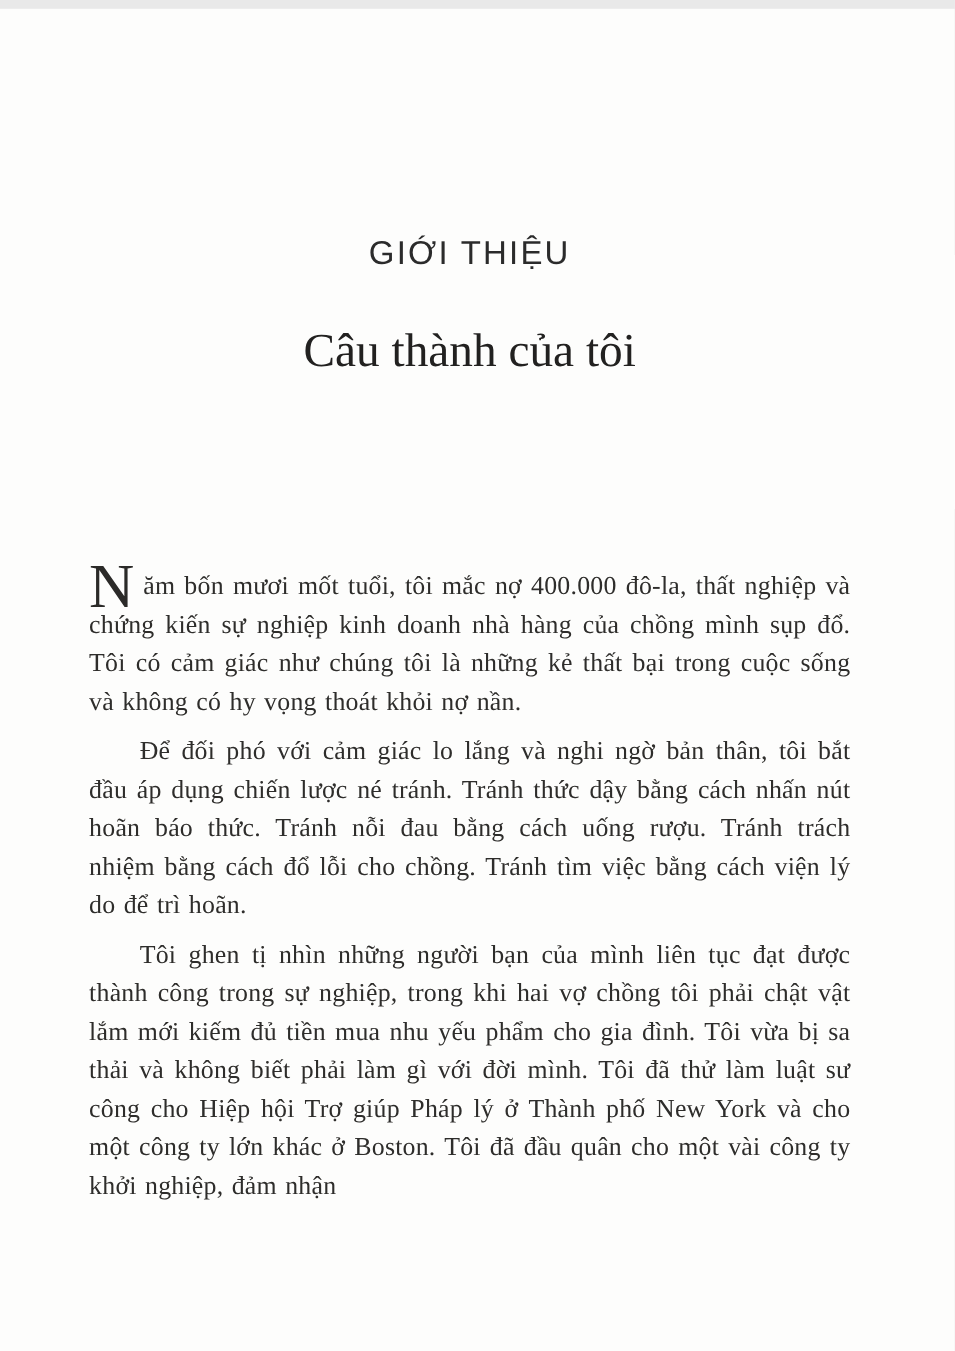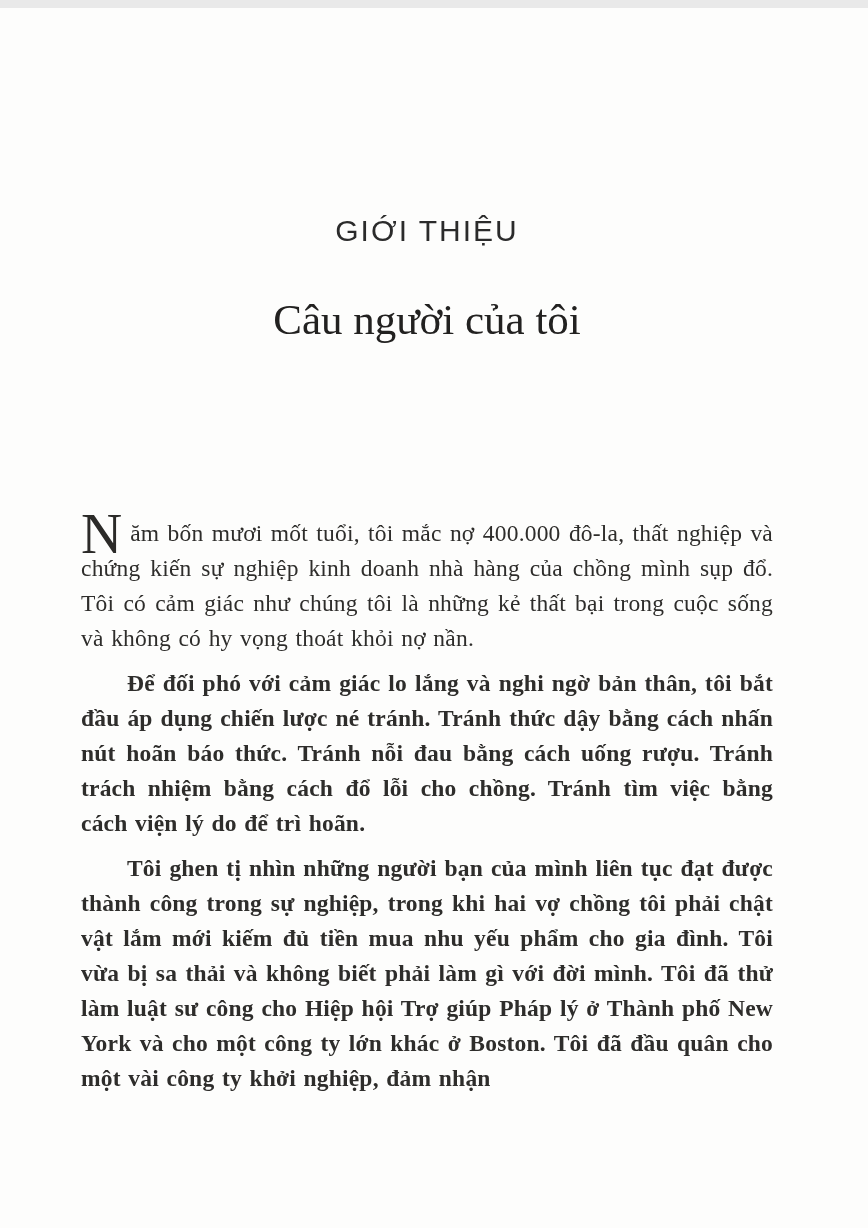--- a/index.html
+++ b/index.html
@@ -43,40 +43,39 @@
     text-align: justify;
     letter-spacing: 0.2px;
     word-spacing: 1.5px;
   }
   .body-text p {
     margin: 0;
   }
   .body-text p.indented {
     text-indent: 46px;
     margin-top: 10px;
-    font-weight: bold;
   }
   .drop-cap {
     float: left;
     font-size: 57px;
     line-height: 35px;
     height: 35px;
     margin-right: 8px;
     letter-spacing: 0;
     color: #2b2a28;
   }
 </style>
 </head>
 <body>
 
 <div class="page">
 
   <div class="section-label">GIỚI THIỆU</div>
 
-  <h1 class="chapter-title">Câu người của tôi</h1>
+  <h1 class="chapter-title">Câu thành của tôi</h1>
 
   <div class="body-text">
 
     <p>
       <span class="drop-cap">N</span><span>ăm bốn mươi mốt tuổi, tôi mắc nợ 400.000 đô-la, thất nghiệp và chứng kiến sự nghiệp kinh doanh nhà hàng của chồng mình sụp đổ. Tôi có cảm giác như chúng tôi là những kẻ thất bại trong cuộc sống và không có hy vọng thoát khỏi nợ nần.</span>
     </p>
 
     <p class="indented">Để đối phó với cảm giác lo lắng và nghi ngờ bản thân, tôi bắt đầu áp dụng chiến lược né tránh. Tránh thức dậy bằng cách nhấn nút hoãn báo thức. Tránh nỗi đau bằng cách uống rượu. Tránh trách nhiệm bằng cách đổ lỗi cho chồng. Tránh tìm việc bằng cách viện lý do để trì hoãn.</p>
 
     <p class="indented">Tôi ghen tị nhìn những người bạn của mình liên tục đạt được thành công trong sự nghiệp, trong khi hai vợ chồng tôi phải chật vật lắm mới kiếm đủ tiền mua nhu yếu phẩm cho gia đình. Tôi vừa bị sa thải và không biết phải làm gì với đời mình. Tôi đã thử làm luật sư công cho Hiệp hội Trợ giúp Pháp lý ở Thành phố New York và cho một công ty lớn khác ở Boston. Tôi đã đầu quân cho một vài công ty khởi nghiệp, đảm nhận</p>

